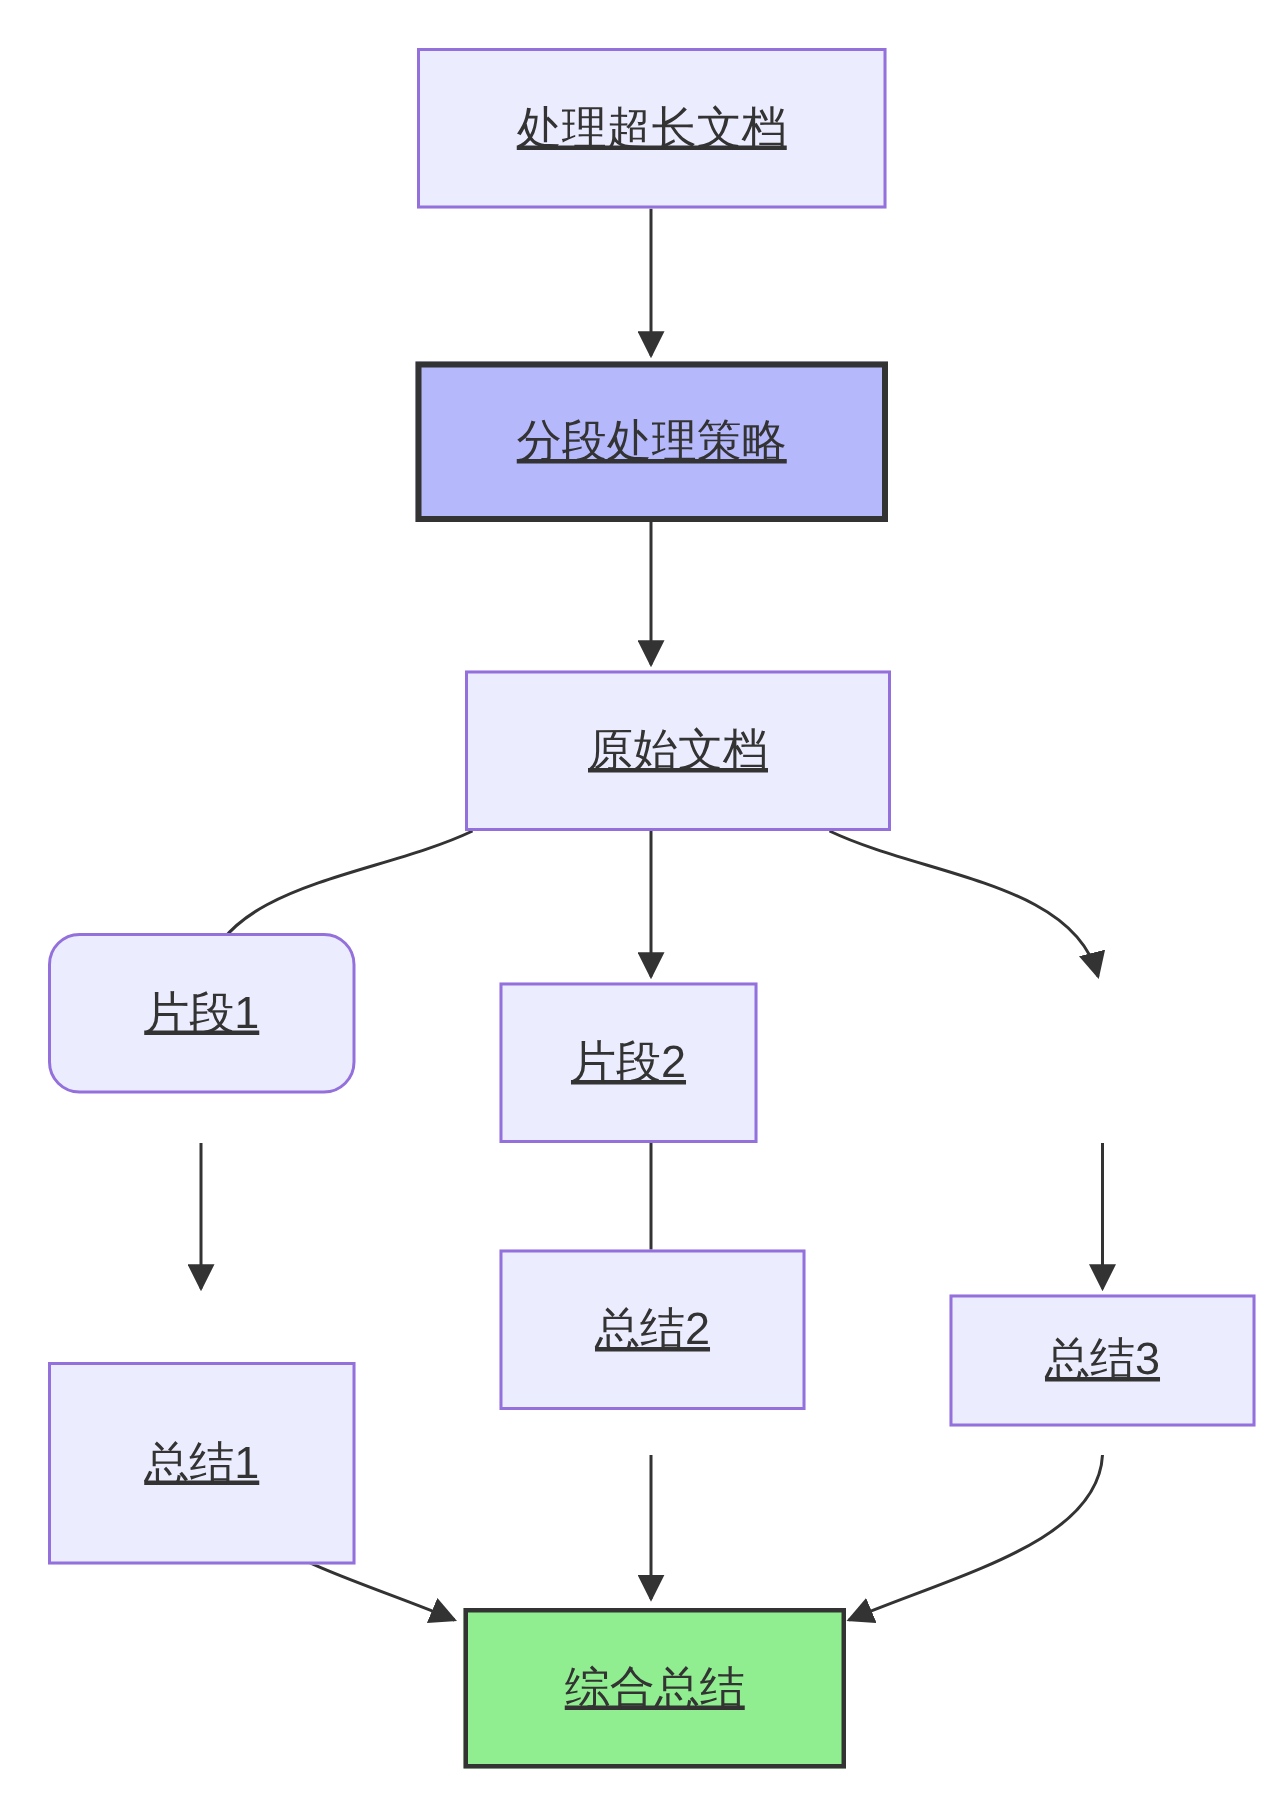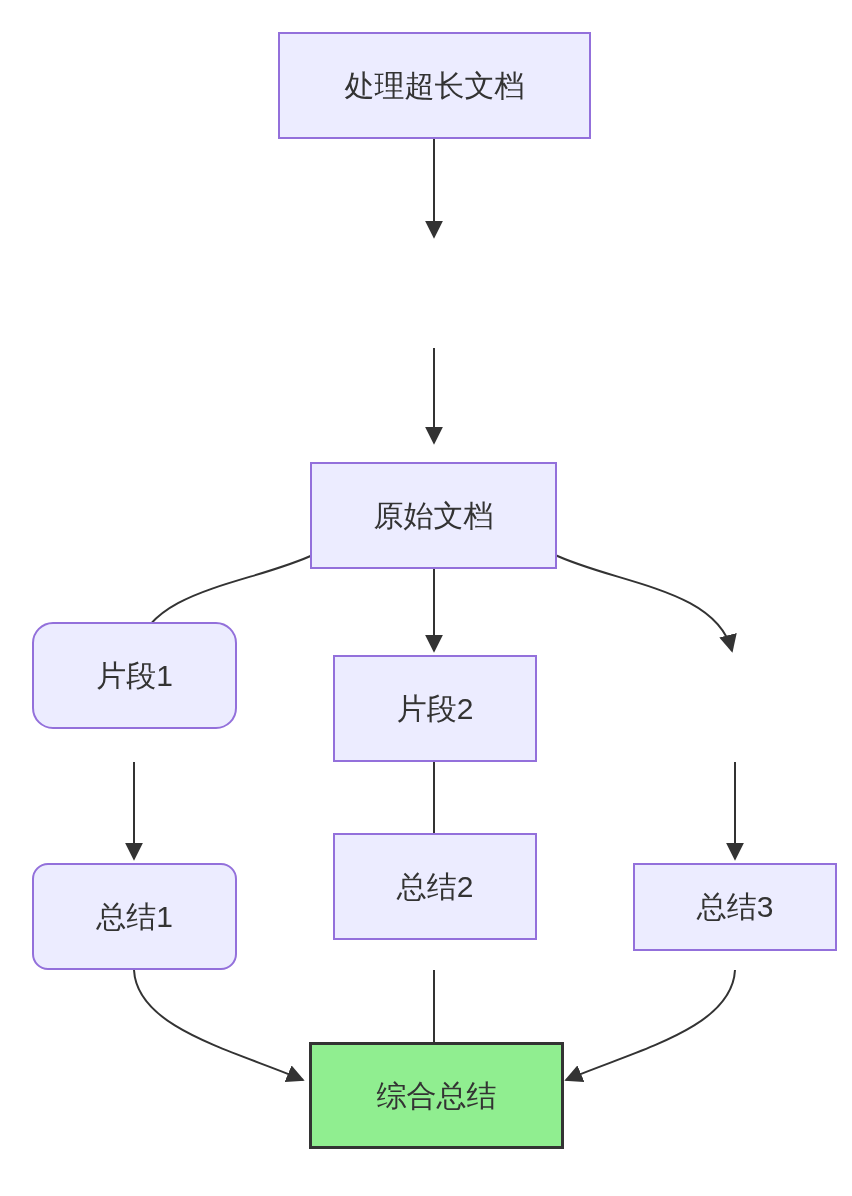--- a/index.html
+++ b/index.html
@@ -44,39 +44,40 @@
     display: flex;
     align-items: center;
     justify-content: center;
     text-align: center;
     background: var(--node-fill);
     border: 2px solid var(--node-border);
     color: var(--text);
     font-size: 30px;
     line-height: 1.2;
     user-select: none;
+    text-decoration: underline;
   }
   .node--highlight {
     background: var(--highlight-fill);
     border: 4px solid var(--highlight-border);
   }
   .node--final {
     background: var(--final-fill);
     border: 3px solid var(--final-border);
   }
   .n-process  { left: 278px; top: 32px;   width: 313px; height: 107px; }
   .n-strategy { left: 277px; top: 241px;  width: 315px; height: 107px; }
-  .n-source   { left: 310px; top: 462px;  width: 247px; height: 107px; text-align: right; }
+  .n-source   { left: 310px; top: 447px;  width: 284px; height: 107px; text-align: right; }
   .n-seg1     { left: 32px;  top: 622px;  width: 205px; height: 107px; border-radius: 21px; }
-  .n-seg2     { left: 333px; top: 655px;  width: 204px; height: 107px; text-align: right; }
+  .n-seg2     { left: 333px; top: 655px;  width: 172px; height: 107px; text-align: right; }
   .n-seg3     { left: 633px; top: 655px;  width: 204px; height: 107px; }
-  .n-sum1     { left: 32px;  top: 863px;  width: 205px; height: 107px; border-radius: 16px; }
+  .n-sum1     { left: 32px;  top: 908px;  width: 205px; height: 135px; }
   .n-sum2     { left: 333px; top: 833px;  width: 204px; height: 107px; }
   .n-sum3     { left: 633px; top: 863px;  width: 204px; height: 88px; }
-  .n-final    { left: 309px; top: 1042px; width: 255px; height: 107px; }
+  .n-final    { left: 309px; top: 1072px; width: 255px; height: 107px; }
 </style>
 </head>
 <body>
 
 <div class="canvas">
 
   <svg class="edges-layer" viewBox="0 0 852 1196" xmlns="http://www.w3.org/2000/svg">
     <defs>
       <marker id="arrow" viewBox="0 0 10 10" refX="9" refY="5" markerWidth="9" markerHeight="9" orient="auto-start-reverse">
         <path class="arrowhead" d="M0,0 L10,5 L0,10 z"></path>
@@ -92,20 +93,23 @@
     <path class="edge" d="M735,762 L735,859" marker-end="url(#arrow)"></path>
     <path class="edge" d="M134,970 C137,1028 232,1050 303,1080" marker-end="url(#arrow)"></path>
     <path class="edge" d="M434,970 L434,1066" marker-end="url(#arrow)"></path>
     <path class="edge" d="M735,970 C732,1028 637,1050 566,1080" marker-end="url(#arrow)"></path>
   </svg>
 
   <div class="node n-process">
     <span>处理超长文档</span>
   </div>
 
+  <div class="node node--highlight n-strategy">
+    <span>分段处理策略</span>
+  </div>
 
   <div class="node n-source">
     <span>原始文档</span>
   </div>
 
   <div class="node n-seg1">
     <span>片段1</span>
   </div>
 
   <div class="node n-seg2">

